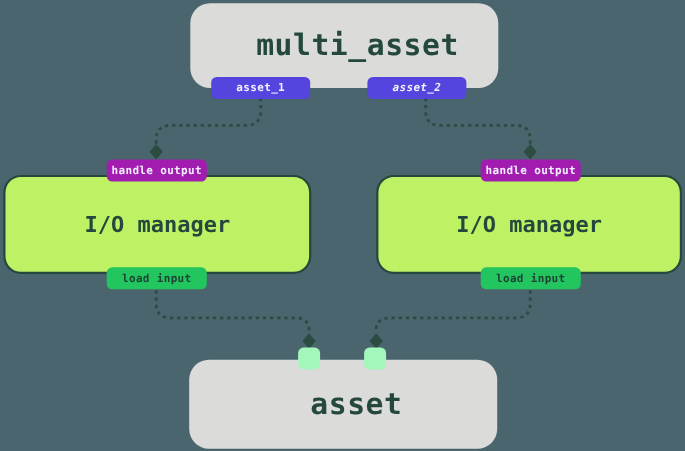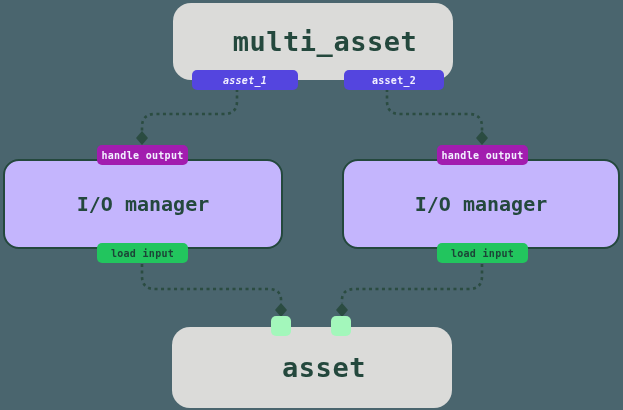--- a/index.html
+++ b/index.html
@@ -36,21 +36,21 @@
     border-radius: 18px;
     display: flex;
     align-items: center;
     justify-content: center;
     padding-left: 24px;
   }
   .node-multi-asset { left: 173px; top: 3px;  width: 280px; height: 77px; }
   .node-asset       { left: 172px; top: 327px; width: 280px; height: 81px; }
 
   .io-node {
-    background: #c4b5fd;
+    background: #bef264;
     border: 2.5px solid #24483D;
     border-radius: 16px;
     display: flex;
     align-items: center;
     justify-content: center;
   }
   .node-io-left  { left: 3px;   top: 159px; width: 280px; height: 90px; }
   .node-io-right { left: 342px; top: 159px; width: 278px; height: 90px; }
 
   .title-lg {
@@ -74,22 +74,22 @@
     display: flex;
     align-items: center;
     justify-content: center;
     letter-spacing: 0.3px;
     z-index: 3;
   }
   .badge-indigo { background: #5445DF; color: #F2F0FF; }
   .badge-indigo-bright { background: #a21caf; color: #F2F0FF; }
   .badge-mint { background: #22c55e; color: #1C4537; }
 
-  .badge-asset1 { left: 192px; top: 70px; width: 106px; font-style: italic; }
-  .badge-asset2 { left: 344px; top: 70px; width: 100px; }
+  .badge-asset1 { left: 192px; top: 70px; width: 90px; }
+  .badge-asset2 { left: 334px; top: 70px; width: 90px; font-style: italic; }
 
   .badge-handle-left  { left: 97px;  top: 145px; width: 91px; }
   .badge-handle-right { left: 437px; top: 145px; width: 91px; }
   .badge-load-left    { left: 97px;  top: 243px; width: 91px; }
   .badge-load-right   { left: 437px; top: 243px; width: 91px; }
 
   .input-square {
     position: absolute;
     width: 20px; height: 20px;
     border-radius: 5px;

